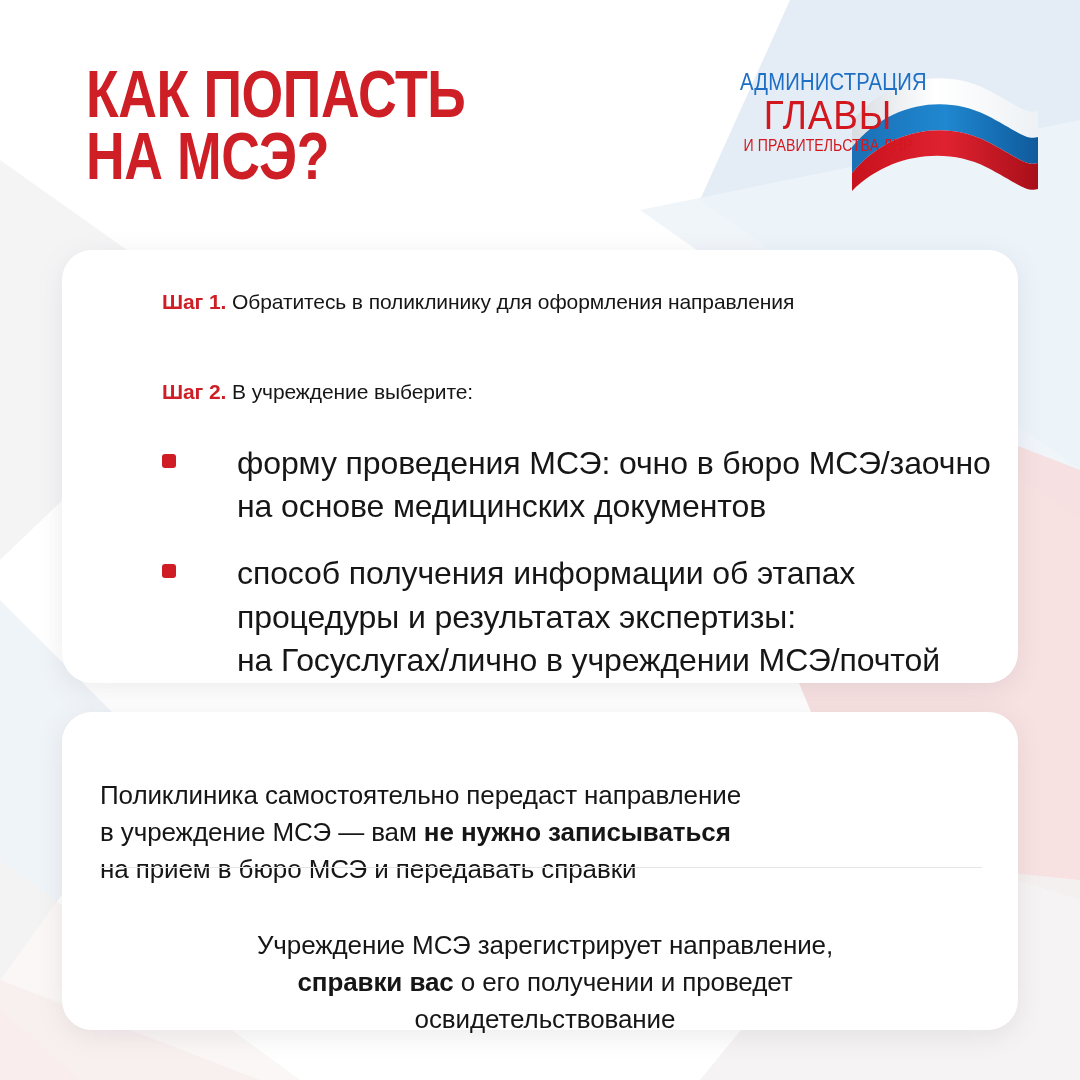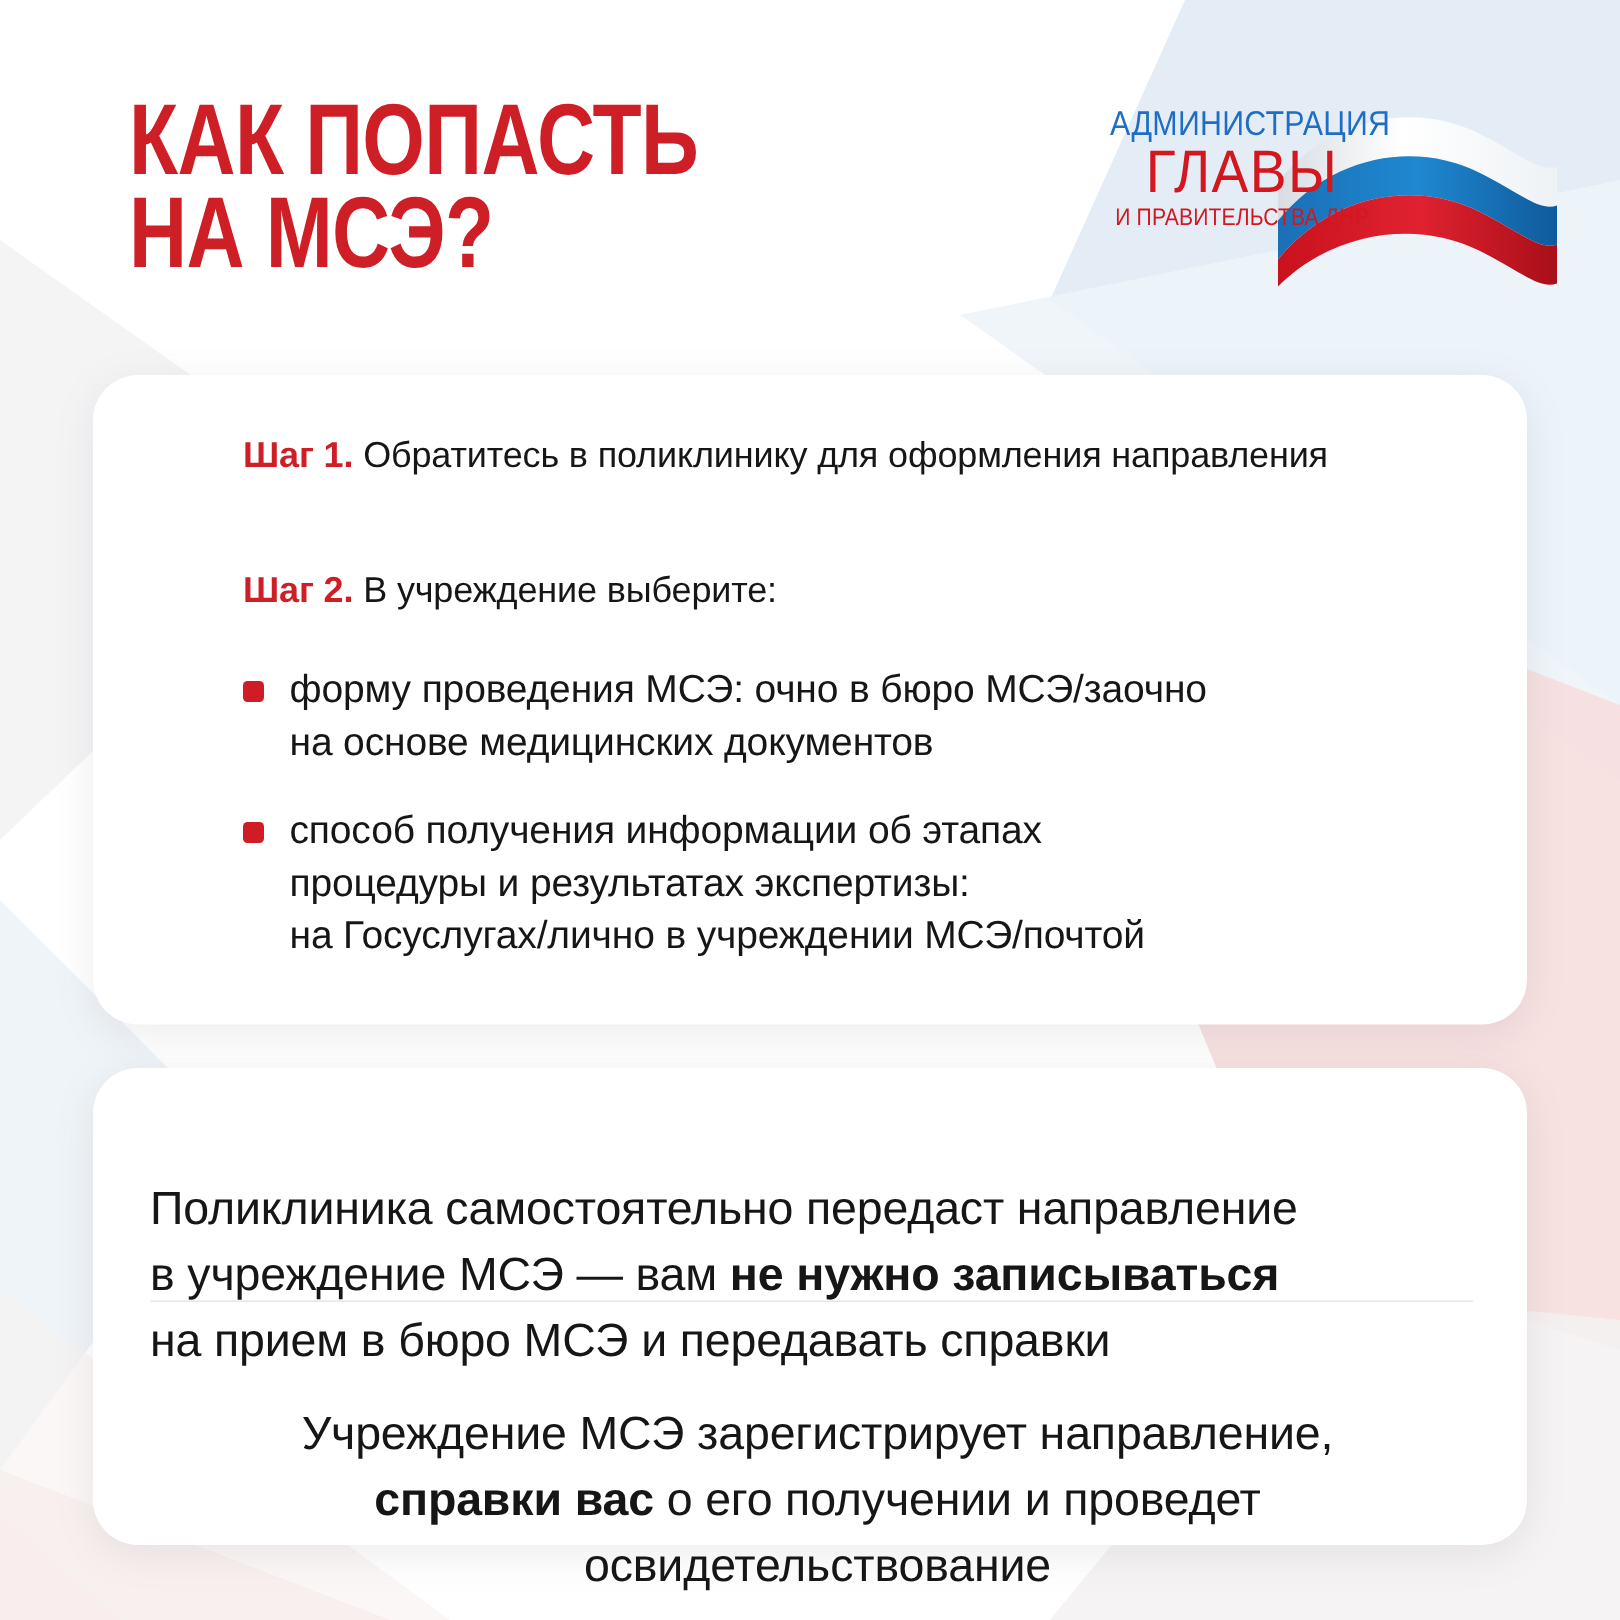--- a/index.html
+++ b/index.html
@@ -80,51 +80,52 @@
     border-radius:30px;
     box-shadow:0 6px 26px rgba(120,110,120,0.13);
   }
   #card-steps  { top:250px; height:433px; }
   #card-notes  { top:712px; height:318px; }
 
   .card-inner { padding:0 46px; }
 
   
   .step {
-    font-size:24px;
+    font-size:21px;
     line-height:1.35;
     color:#161616;
     letter-spacing:-0.1px;
   }
   .step .lbl { color:#CE1F26; font-weight:bold; }
   #step1 { position:absolute; left:100px; top:38px; width:830px; }
   #step2 { position:absolute; left:100px; top:128px; width:830px; }
 
   
   .bullets { position:absolute; left:100px; top:192px; width:850px; }
   .bullet { display:flex; margin-bottom:24px; }
   .bullet:last-child { margin-bottom:0; }
   .dot {
     flex:0 0 auto;
     width:14px; height:14px;
     background:#D01C24;
     border-radius:3px;
     margin-top:12px; margin-right:17px;
   }
   .bullet-text {
-    font-size:26px;
+    font-size:32px;
     line-height:1.35;
     color:#161616;
     letter-spacing:-0.1px;
     white-space:pre-line;
+    margin-left:44px;
   }
 
   
   .note {
-    font-size:31px;
+    font-size:26px;
     line-height:1.42;
     color:#161616;
     letter-spacing:-0.1px;
     white-space:pre-line;
   }
   .note b { font-weight:bold; }
   #note1 { position:absolute; left:38px; top:28px; width:890px; }
   #note2 { position:absolute; left:38px; top:178px; width:890px;text-align:center; }
   .divider {
     position:absolute;

